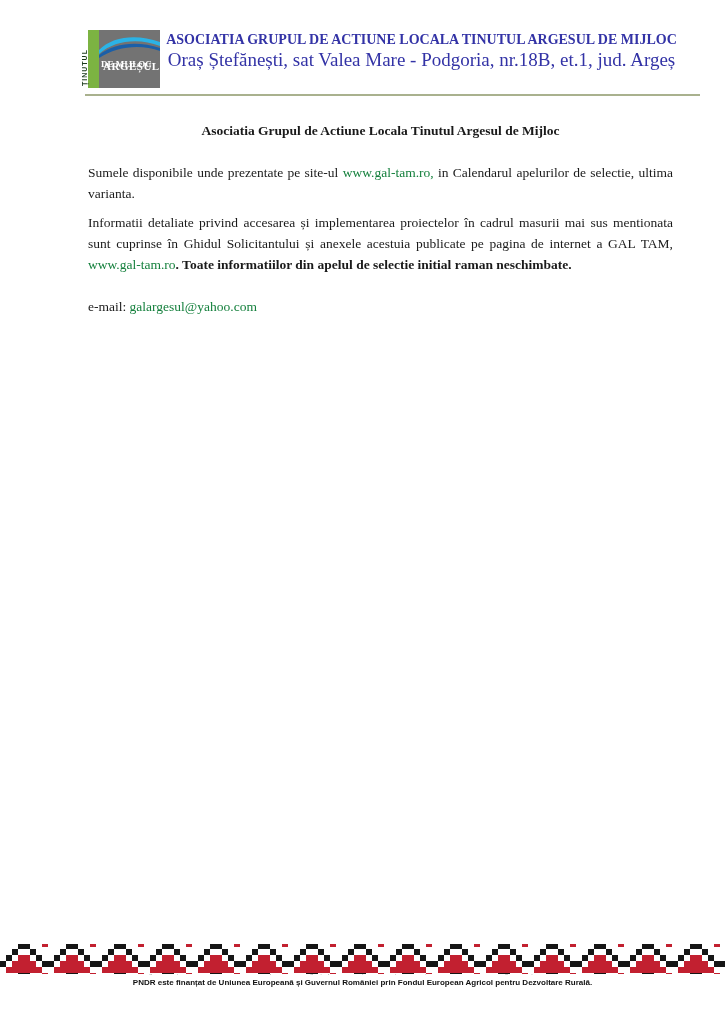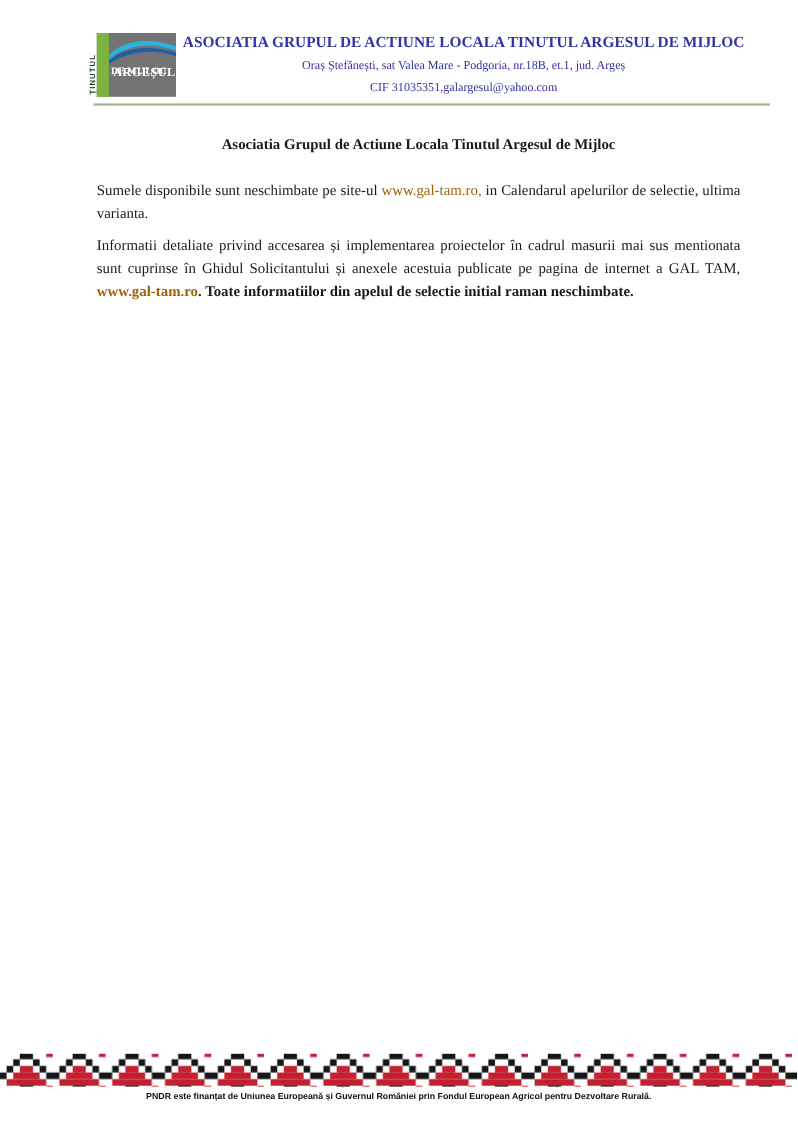--- a/index.html
+++ b/index.html
@@ -49,38 +49,38 @@
     color:#ffffff;font-size:9px;font-weight:bold;
     font-family:"Liberation Serif",serif;
   }
   .header-text{
     text-align:center;
     padding-left:58px;
     line-height:20px;
     color:#3333a6;
   }
   .header-line1{font-size:14px;font-weight:bold;}
-  .header-line2,.header-line3{font-size:11px;}
+  .header-line2,.header-line3{font-size:19px;}
   
   .content{
     margin:24px 52px 0 88px; 
     font-size:13.5px;
     line-height:21px;
     text-align:justify;
   }
   .doc-title{
     text-align:center;font-weight:bold;
     margin:0 0 21px 0;
   }
   .content p{margin:0 0 21px 0;}
   .content p.no-gap{margin-bottom:0;}
   .content p.mt-extra{margin-top:8px;}
   .bold{font-weight:bold;}
-  a.doc-link{color:#a16207;text-decoration:none;cursor:pointer;}
-  a.doc-link.bold{font-weight:bold;}
+  a.doc-link{color:#15803d;text-decoration:none;cursor:pointer;}
+  a.doc-link.bold{font-weight:normal;}
   
   .footer{
     position:absolute;left:0;right:0;bottom:0;
     text-align:center;
   }
   .pattern-band{
     position:relative;z-index:2;
     display:block;width:725px;height:31px;
     background:#ffffff;
   }
@@ -89,21 +89,21 @@
     margin-top:-6px;
     font-family:"Liberation Sans",sans-serif;
     font-size:6px;color:#8f8f8f;
     line-height:8px;
   }
   .footer-line2{
     font-family:"Liberation Sans",sans-serif;
     font-size:8px;font-weight:bold;color:#111111;
     line-height:11px;
     margin-top:1px;
-    padding-bottom:22px;
+    padding-bottom:36px;
   }
 </style>
 </head>
 <body>
 
 <div class="page">
 
   <div class="header">
     <div class="logo">
       <div class="logo-strip">
@@ -114,35 +114,35 @@
           <path d="M0,16 C14,2 38,0 61,8 L61,12 C40,4 16,6 0,20 Z" fill="#2bb3e6"></path>
           <path d="M0,21 C16,8 40,7 61,14 L61,17 C42,10 18,12 0,24 Z" fill="#1a5fa8"></path>
         </svg>
         <span class="logo-t1">ARGEȘUL</span>
         <span class="logo-t2">DE MIJLOC</span>
       </div>
     </div>
     <div class="header-text">
       <div class="header-line1">ASOCIATIA GRUPUL DE ACTIUNE LOCALA TINUTUL ARGESUL DE MIJLOC</div>
       <div class="header-line2">Oraș Ștefănești, sat Valea Mare - Podgoria, nr.18B, et.1, jud. Argeș</div>
-      <div class="header-line3">CIF 31035351,galargesul@yahoo.com</div>
     </div>
   </div>
 
   <div class="content">
     <p class="doc-title">Asociatia Grupul de Actiune Locala Tinutul Argesul de Mijloc</p>
 
 
 
 
 
-    <p class="no-gap"><span>Sumele disponibile sunt neschimbate pe site-ul </span><a class="doc-link">www.gal-tam.ro,</a><span> in Calendarul apelurilor de selectie, ultima varianta.</span></p>
+    <p class="no-gap"><span>Sumele disponibile unde prezentate pe site-ul </span><a class="doc-link">www.gal-tam.ro,</a><span> in Calendarul apelurilor de selectie, ultima varianta.</span></p>
 
     <p class="mt-extra"><span>Informatii detaliate privind accesarea și implementarea proiectelor în cadrul masurii mai sus mentionata sunt cuprinse în Ghidul Solicitantului și anexele acestuia publicate pe pagina de internet a GAL TAM, </span><a class="doc-link bold">www.gal-tam.ro</a><span class="bold">. Toate informatiilor din apelul de selectie initial raman neschimbate.</span></p>
 
+    <p><span>e-mail: </span><a class="doc-link">galargesul@yahoo.com</a></p>
   </div>
 
   <div class="footer">
     <svg class="pattern-band" width="725" height="31" viewBox="0 0 725 31">
       <defs>
         <pattern id="motif" width="48" height="30" patternUnits="userSpaceOnUse">
           <rect width="48" height="30" fill="#ffffff"></rect>
 
           <rect x="18" y="0" width="12" height="6" fill="#161616"></rect>
           <rect x="12" y="6" width="6" height="6" fill="#161616"></rect>

